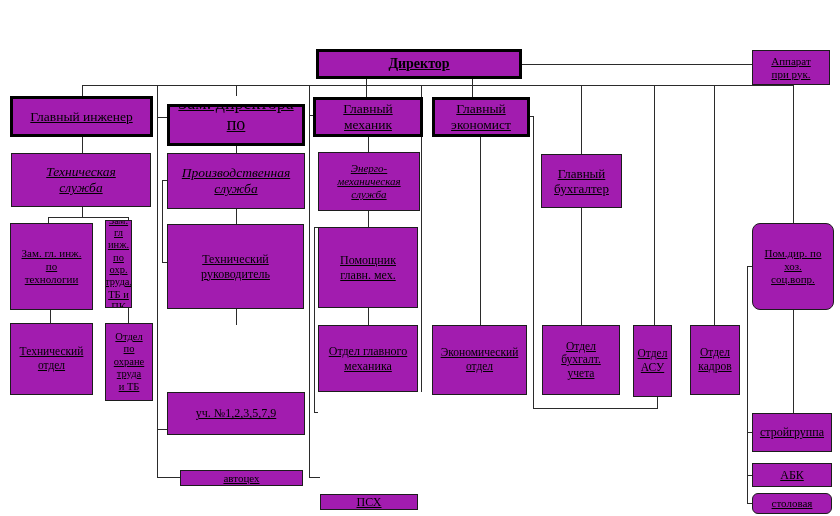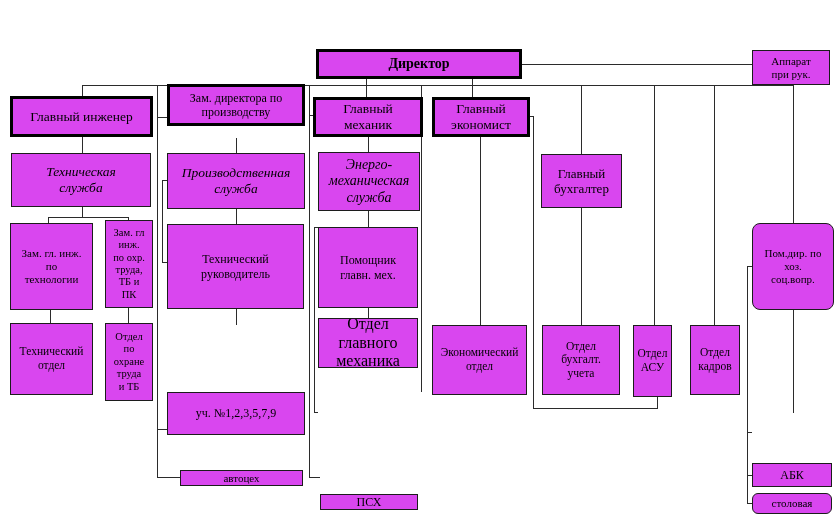--- a/index.html
+++ b/index.html
@@ -1,21 +1,21 @@
 <!DOCTYPE html>
 <html><head>
 <meta charset="utf-8">
 <style>
   html,body{margin:0;padding:0;background:#ffffff;}
   .canvas{position:relative;width:840px;height:516px;background:#ffffff;overflow:hidden;
           font-family:"Liberation Serif","DejaVu Serif",serif;color:#000;}
   .layer{position:absolute;left:0;top:0;width:100%;height:100%;}
-  .box{position:absolute;background:#d946ef;border:1px solid #1c1c1c;box-sizing:border-box;
+  .box{position:absolute;background:#a21caf;border:1px solid #1c1c1c;box-sizing:border-box;
        display:flex;align-items:center;justify-content:center;text-align:center;
-       line-height:1.18;white-space:pre-line;overflow:hidden;}
+       line-height:1.18;white-space:pre-line;overflow:hidden;text-decoration:underline;}
   .box.thick{border-width:3px;border-color:#000;}
   .box.bold{font-weight:bold;}
   .box.italic{font-style:italic;}
   .line{position:absolute;background:#2b2b2b;}
 </style>
 </head>
 <body>
 
 <div class="canvas">
   <div class="layer" id="lines-layer">
@@ -67,68 +67,69 @@
       <div class="line" style="left: 747px; top: 266px; width: 1px; height: 238px;"></div>
       <div class="line" style="left: 747px; top: 432px; width: 5px; height: 1px;"></div>
       <div class="line" style="left: 747px; top: 475px; width: 5px; height: 1px;"></div>
       <div class="line" style="left: 747px; top: 503px; width: 5px; height: 1px;"></div>
     </div>
   <div class="layer" id="boxes-layer">
       <div class="box thick bold" style="left: 316px; top: 49px; width: 206px; height: 30px; font-size: 14px;">Директор</div>
       <div class="box thick" style="left: 10px; top: 96px; width: 143px; height: 41px; font-size: 13.5px;">Главный инженер</div>
       <div class="box" style="left: 752px; top: 50px; width: 78px; height: 35px; font-size: 11px;">Аппарат
 при рук.</div>
-      <div class="box thick" style="left: 167px; top: 84px; width: 138px; height: 42px; font-size: 12px;">Зам. директора по
+      <div class="box thick" style="left: 167px; top: 104px; width: 138px; height: 42px; font-size: 18px;">Зам. директора по
 производству</div>
       <div class="box thick" style="left: 313px; top: 97px; width: 110px; height: 40px; font-size: 13.5px;">Главный
 механик</div>
       <div class="box thick" style="left: 432px; top: 97px; width: 98px; height: 40px; font-size: 13.5px;">Главный
 экономист</div>
       <div class="box italic" style="left: 11px; top: 153px; width: 140px; height: 54px; font-size: 13.5px;">Техническая
 служба</div>
       <div class="box italic" style="left: 167px; top: 153px; width: 138px; height: 56px; font-size: 13.5px;">Производственная
 служба</div>
-      <div class="box italic" style="left: 318px; top: 152px; width: 102px; height: 59px; font-size: 14px;">Энерго-
+      <div class="box italic" style="left: 318px; top: 152px; width: 102px; height: 59px; font-size: 11px;">Энерго-
 механическая
 служба</div>
       <div class="box" style="left: 541px; top: 154px; width: 81px; height: 54px; font-size: 13px;">Главный
 бухгалтер</div>
       <div class="box" style="left: 10px; top: 223px; width: 83px; height: 87px; font-size: 11px;">Зам. гл. инж.
 по
 технологии</div>
-      <div class="box" style="left: 105px; top: 220px; width: 48px; height: 88px; font-size: 10.5px;">Зам. гл
+      <div class="box" style="left: 105px; top: 220px; width: 27px; height: 88px; font-size: 10.5px;">Зам. гл
 инж.
 по охр.
 труда,
 ТБ и
 ПК</div>
       <div class="box" style="left: 752px; top: 223px; width: 82px; height: 87px; font-size: 11px; border-radius: 8px;">Пом.дир. по
 хоз.
 соц.вопр.</div>
       <div class="box" style="left: 167px; top: 224px; width: 137px; height: 85px; font-size: 12px;">Технический
 руководитель</div>
       <div class="box" style="left: 318px; top: 227px; width: 100px; height: 81px; font-size: 12px;">Помощник
 главн. мех.</div>
       <div class="box" style="left: 10px; top: 323px; width: 83px; height: 72px; font-size: 11.5px;">Технический
 отдел</div>
       <div class="box" style="left: 105px; top: 323px; width: 48px; height: 78px; font-size: 10.5px;">Отдел
 по
 охране
 труда
 и ТБ</div>
-      <div class="box" style="left: 318px; top: 318px; width: 100px; height: 50px; font-size: 16px;">Отдел главного
+      <div class="box" style="left: 318px; top: 325px; width: 100px; height: 67px; font-size: 12px;">Отдел главного
 механика</div>
       <div class="box" style="left: 432px; top: 325px; width: 95px; height: 70px; font-size: 11.5px;">Экономический
 отдел</div>
       <div class="box" style="left: 542px; top: 325px; width: 78px; height: 70px; font-size: 11.5px;">Отдел
 бухгалт.
 учета</div>
       <div class="box" style="left: 633px; top: 325px; width: 39px; height: 72px; font-size: 11.5px;">Отдел
 АСУ</div>
       <div class="box" style="left: 690px; top: 325px; width: 50px; height: 70px; font-size: 11.5px;">Отдел
 кадров</div>
       <div class="box" style="left: 167px; top: 392px; width: 138px; height: 43px; font-size: 12px;">уч. №1,2,3,5,7,9</div>
       <div class="box" style="left: 180px; top: 470px; width: 123px; height: 16px; font-size: 11px;">автоцех</div>
       <div class="box" style="left: 320px; top: 494px; width: 98px; height: 16px; font-size: 12px;">ПСХ</div>
+      <div class="box" style="left: 752px; top: 413px; width: 80px; height: 39px; font-size: 12px;">стройгруппа</div>
       <div class="box" style="left: 752px; top: 463px; width: 80px; height: 24px; font-size: 12px;">АБК</div>
       <div class="box" style="left: 752px; top: 493px; width: 80px; height: 21px; font-size: 11px; border-radius: 6px;">столовая</div>
     </div>
 </div>
 
 </body></html>

